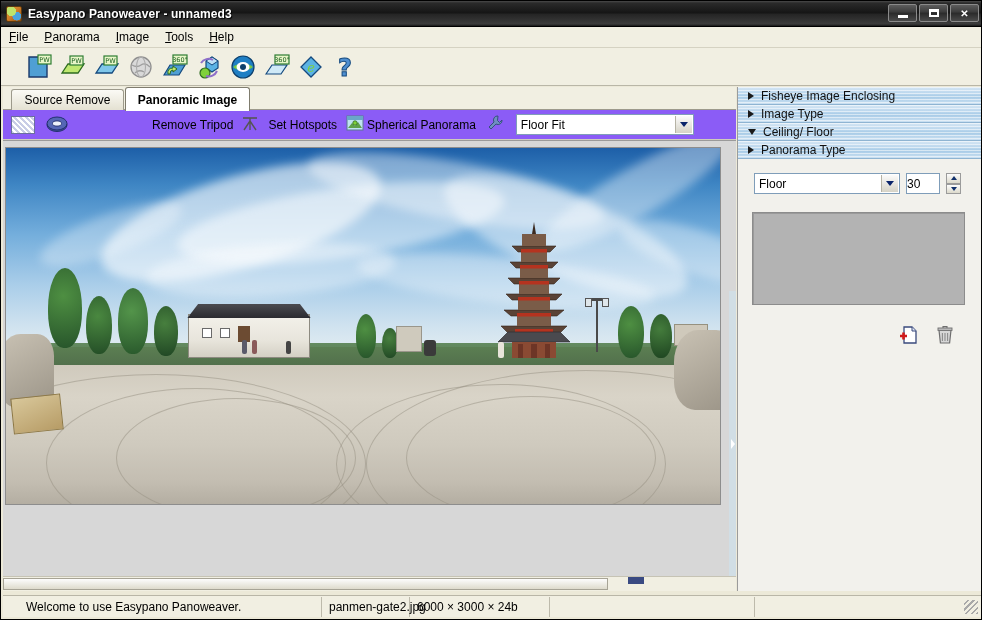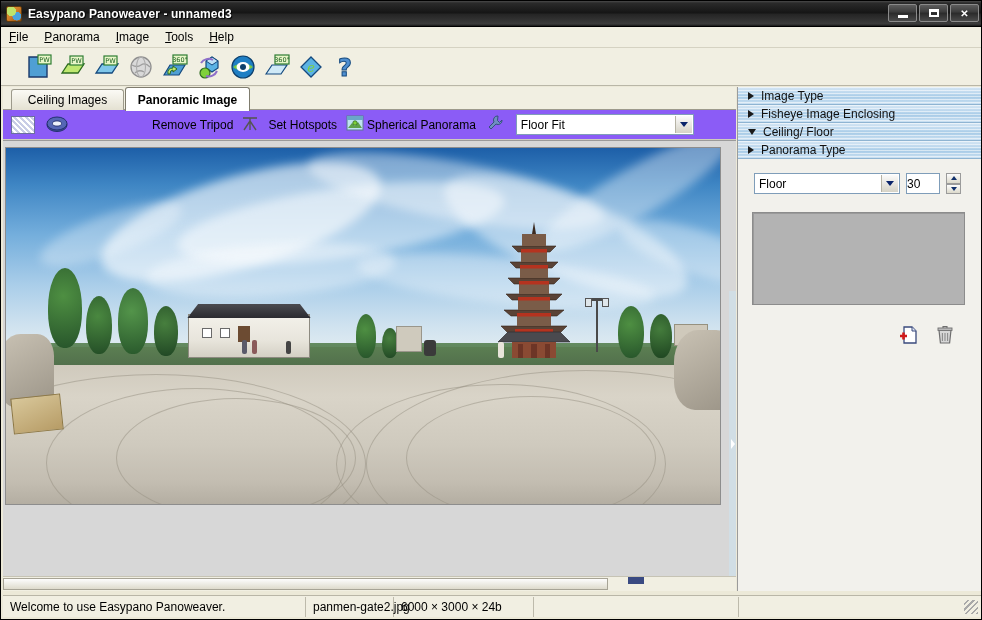--- a/index.html
+++ b/index.html
@@ -203,21 +203,21 @@
     position: absolute; left: 2px; bottom: 2px; width: 978px; height: 22px;
     background: #f1efe2; border-top: 1px solid #b9b6a7;
     display: flex; align-items: center;
   }
   .sb-cell {
     height: 20px; display: flex; align-items: center;
     font-size: 12px; color: #000; padding-left: 7px;
     border-right: 1px solid #bdbaab;
     white-space: nowrap;
   }
-  #sb-msg { width: 303px; }
+  #sb-msg { width: 303px; margin-left: 16px; }
   #sb-file { width: 88px; }
   #sb-dims { width: 140px; }
   #sb-blank1 { width: 205px; }
   #sb-blank2 { flex: 1; border-right: none; }
   #grip {
     position: absolute; right: 3px; bottom: 3px; width: 14px; height: 14px;
     background:
       repeating-linear-gradient(-45deg, #a9a9a9 0 1.5px, rgba(0,0,0,0) 1.5px 4px);
   }
 
@@ -333,21 +333,21 @@
       <svg width="28" height="28" viewBox="0 0 28 28">
         <text x="14" y="23" font-size="24" text-anchor="middle" fill="#4f8fd0" stroke="#14497e" stroke-width="1" font-family="DejaVu Sans" font-weight="bold">?</text>
       </svg>
     </div>
   </div>
 
   <div id="left-pane">
 
     <div id="tabstrip">
       <div class="tab" style="left:8px; width:113px;">
-        <span>Ceiling Images</span>
+        <span>Source Remove</span>
       </div>
       <div class="tab active" style="left:122px; width:125px;">
         <span>Panoramic Image</span>
       </div>
     </div>
 
     <div id="pano-toolbar">
       <div class="tbtn-flat"></div>
       <div class="tbtn-sphere">
         <svg width="24" height="20" viewBox="0 0 24 20">
@@ -494,25 +494,25 @@
       <div id="hscroll">
         <div class="thumb"></div>
         <div class="endmark"></div>
       </div>
     </div>
   </div>
 
   <div id="right-pane">
     <div class="acc-header">
       <span class="acc-tri closed"></span>
-      <span>Image Type</span>
+      <span>Fisheye Image Enclosing</span>
     </div>
     <div class="acc-header">
       <span class="acc-tri closed"></span>
-      <span>Fisheye Image Enclosing</span>
+      <span>Image Type</span>
     </div>
     <div class="acc-header">
       <span class="acc-tri open"></span>
       <span>Ceiling/ Floor</span>
     </div>
     <div class="acc-header">
       <span class="acc-tri closed"></span>
       <span>Panorama Type</span>
     </div>
 

